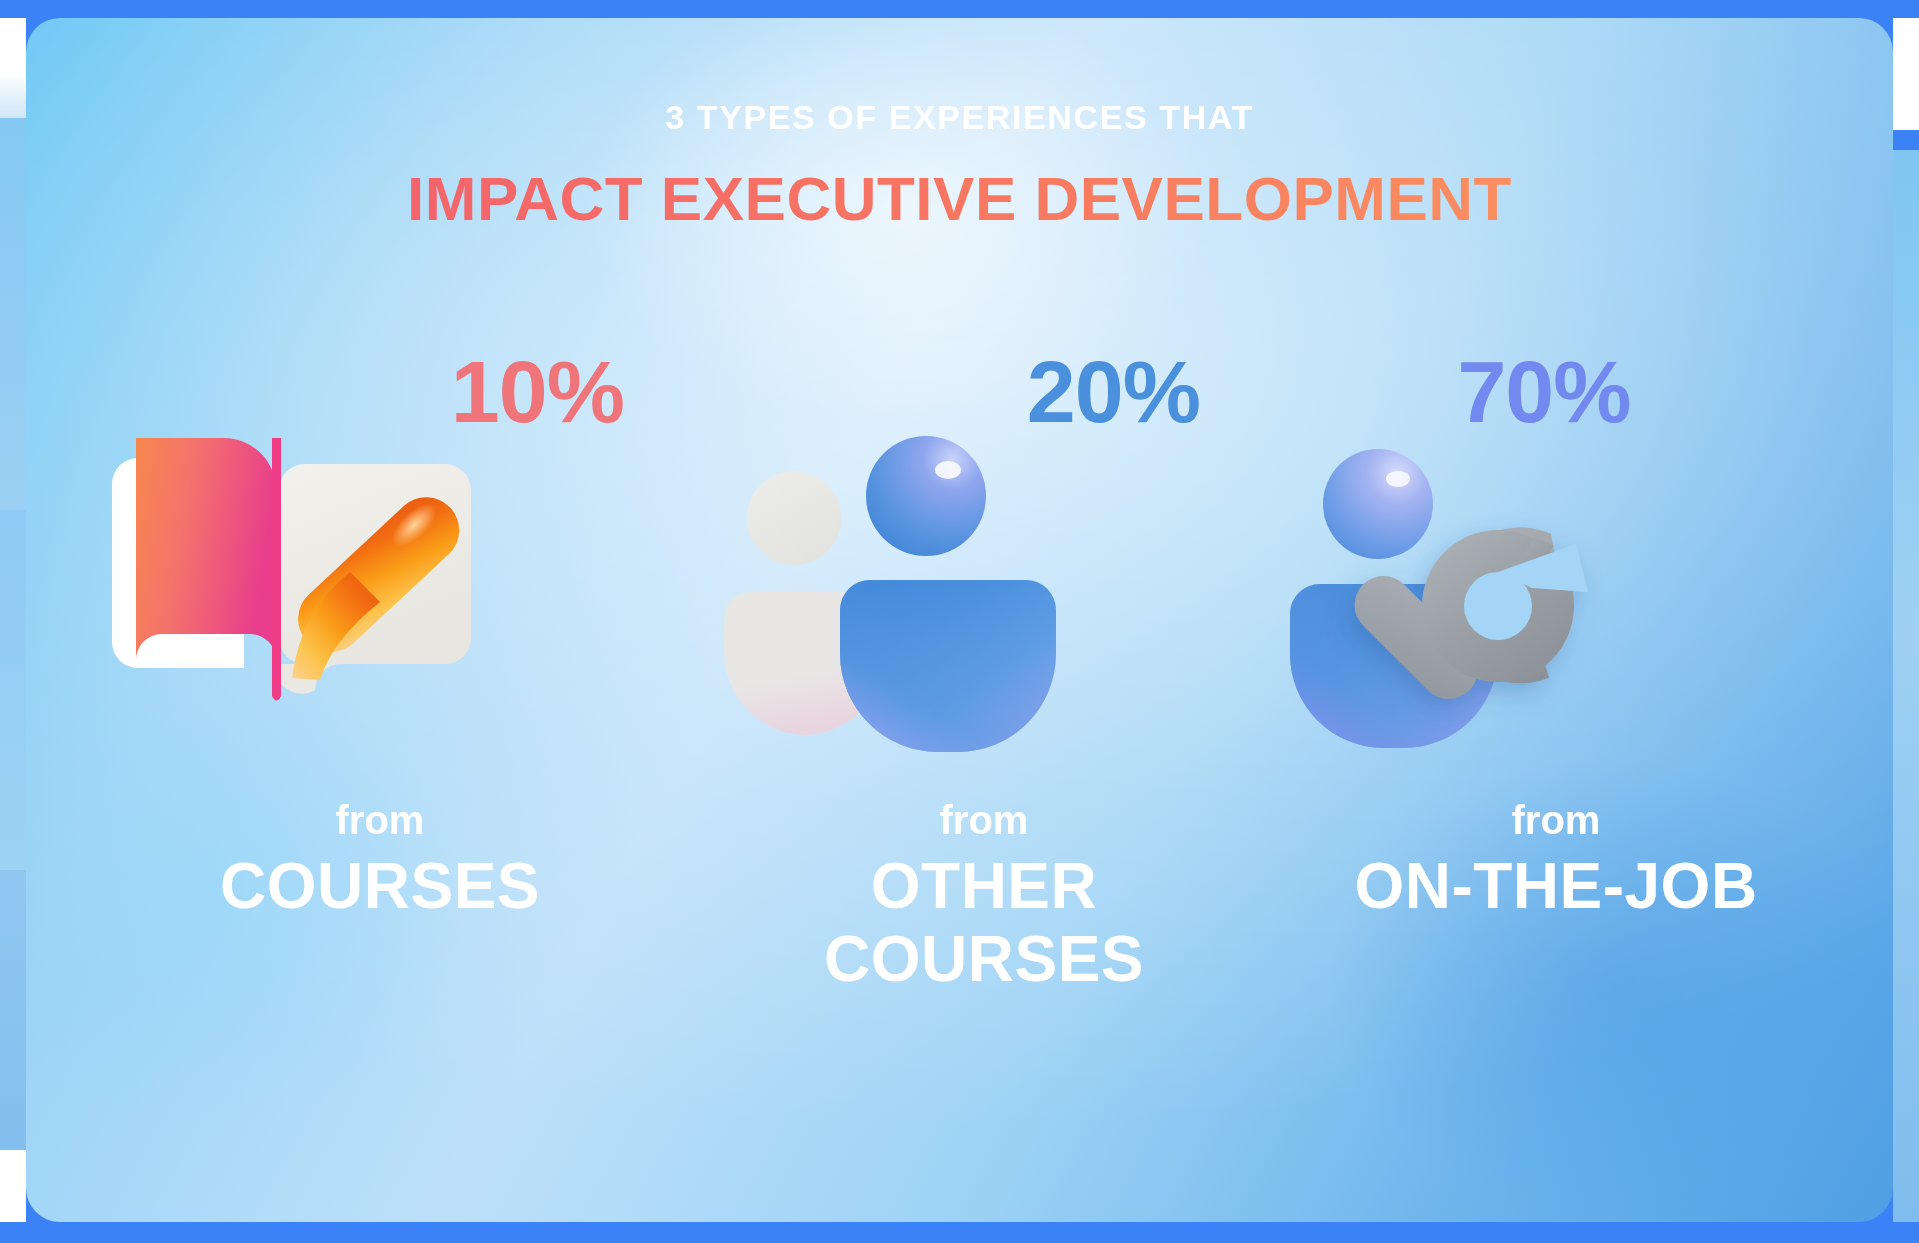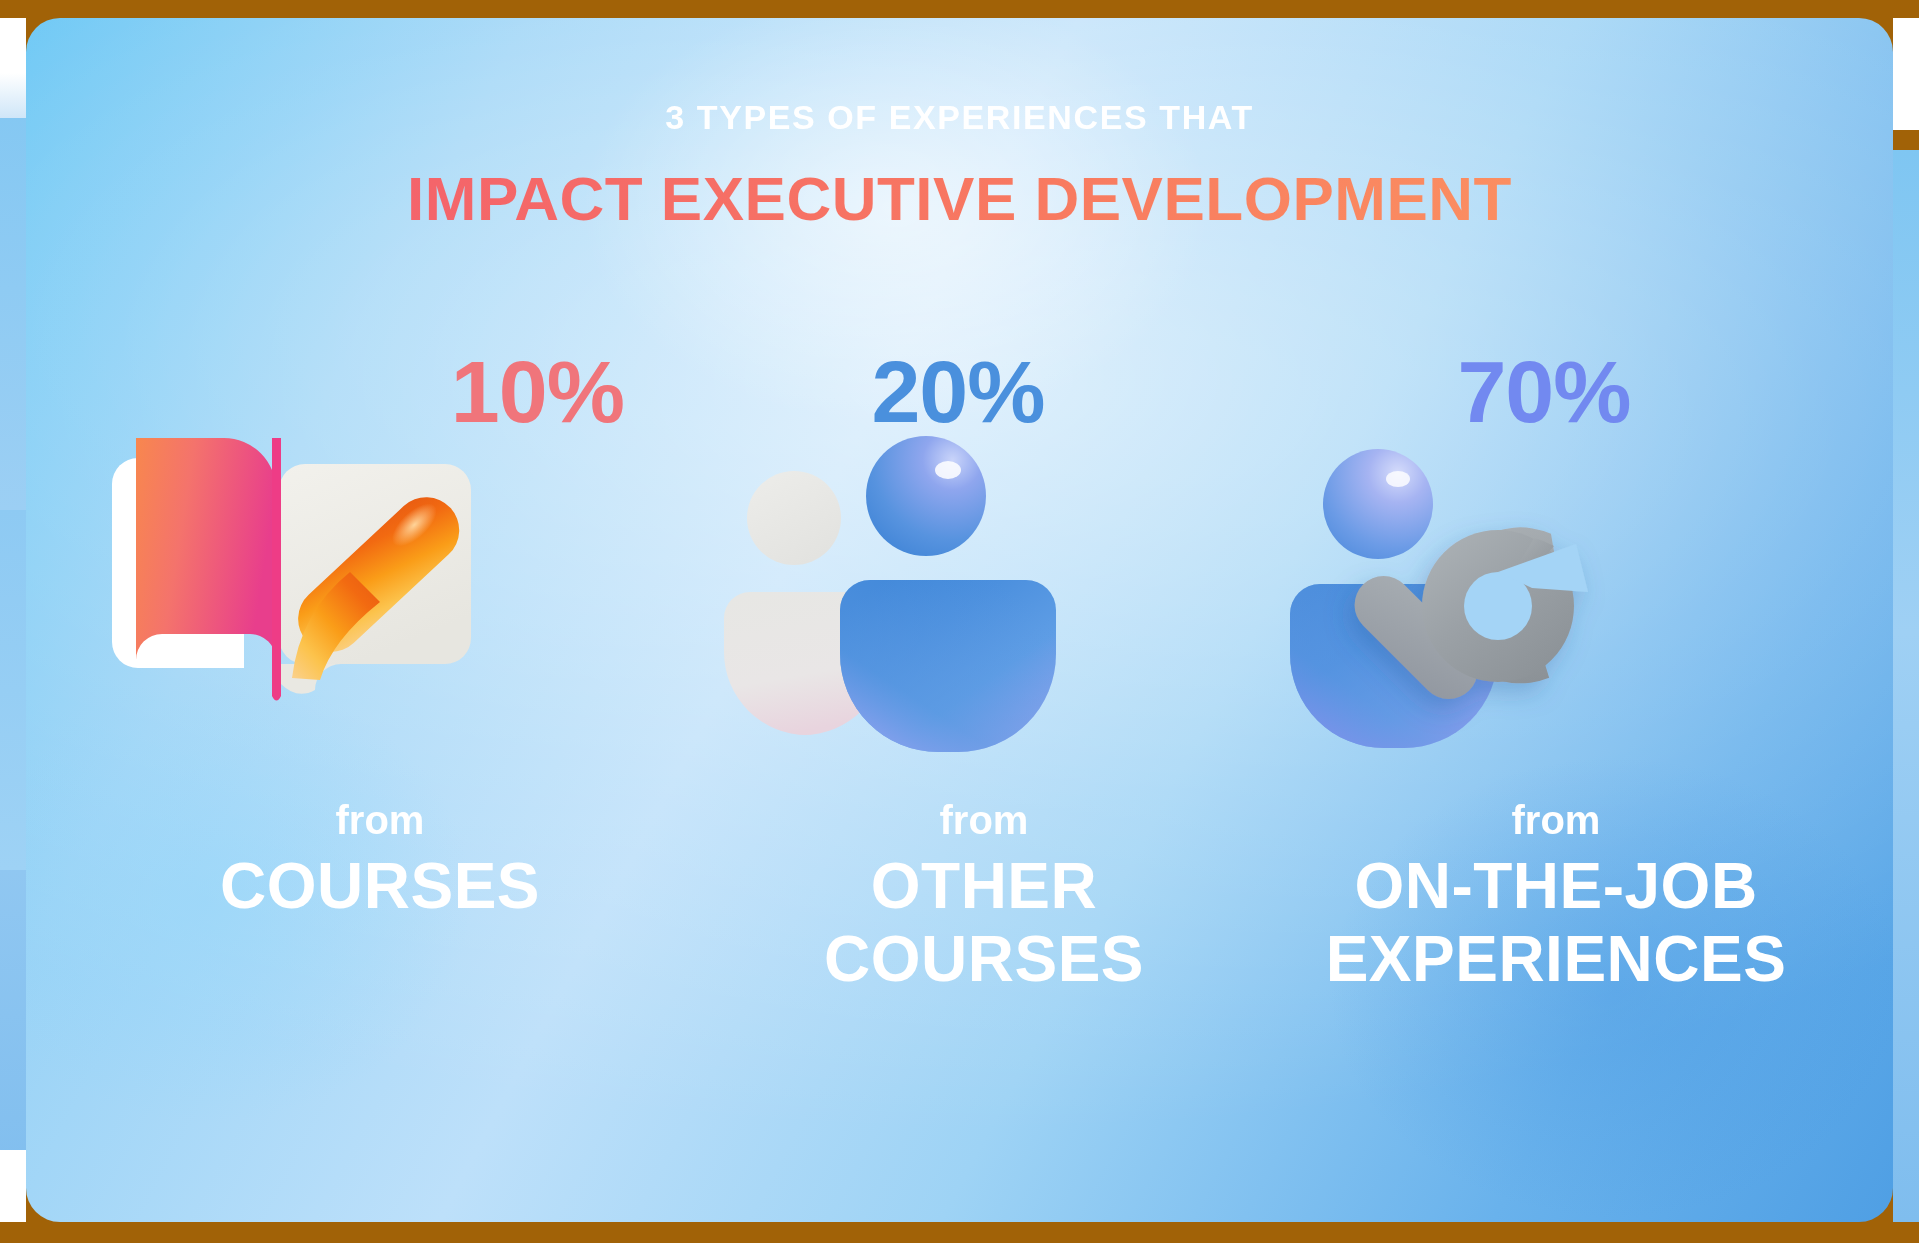--- a/index.html
+++ b/index.html
@@ -6,21 +6,21 @@
   html, body {
     width:1919px; height:1243px;
     background:#000;
     font-family:"Liberation Sans", sans-serif;
     overflow:hidden;
   }
 
   #stage{
     position:relative;
     width:1919px; height:1243px;
-    background:#a16207;
+    background:#3b82f6;
   }
 
   
   .edge-band{
     position:absolute;
     background:linear-gradient(180deg,#7fc6f2 0%, #9fd0f4 45%, #7fbdee 100%);
   }
   .edge-band.left { left:0px;  top:18px;  width:26px;  height:1204px; }
   .edge-band.right{ left:1893px; top:150px; width:26px; height:1072px; }
   .edge-band.left2 { left:0px; top:510px; width:26px; height:360px;
@@ -95,21 +95,21 @@
   .col.c3{ left:1250px; width:560px; }
 
   .pct{
     font-size:88px;
     font-weight:bold;
     line-height:1;
     text-align:center;
     letter-spacing:-1px;
   }
   .col.c1 .pct{ color:#f0757b; text-align:right; padding-right:24px; }
-  .col.c2 .pct{ color:#4a90dd; text-align:center; padding-right:52px; }
+  .col.c2 .pct{ color:#4a90dd; text-align:right; padding-right:52px; }
   .col.c3 .pct{ color:#7289f0; text-align:center; padding-right:24px; }
 
   .art{
     position:relative;
     height:300px;
     margin-top:10px;
   }
 
   .labels{ text-align:center; margin-top:52px; }
   .lbl-from{
@@ -333,20 +333,19 @@
               <circle cx="222" cy="160" r="34" fill="#A4D4F6"></circle>
               <path d="M222 126 L300 98 L312 146 L256 142 Z" fill="#A4D4F6"></path>
             </g>
           </svg>
         </div>
 
         <div class="labels">
           <div class="lbl-from">from</div>
           <div class="lbl-main">
             <span class="ln">ON-THE-JOB</span>
-            <span class="ln">EXPERIENCES</span>
           </div>
         </div>
       </div>
 
     </div>
   </div>
 </div>
 
 </body></html>

